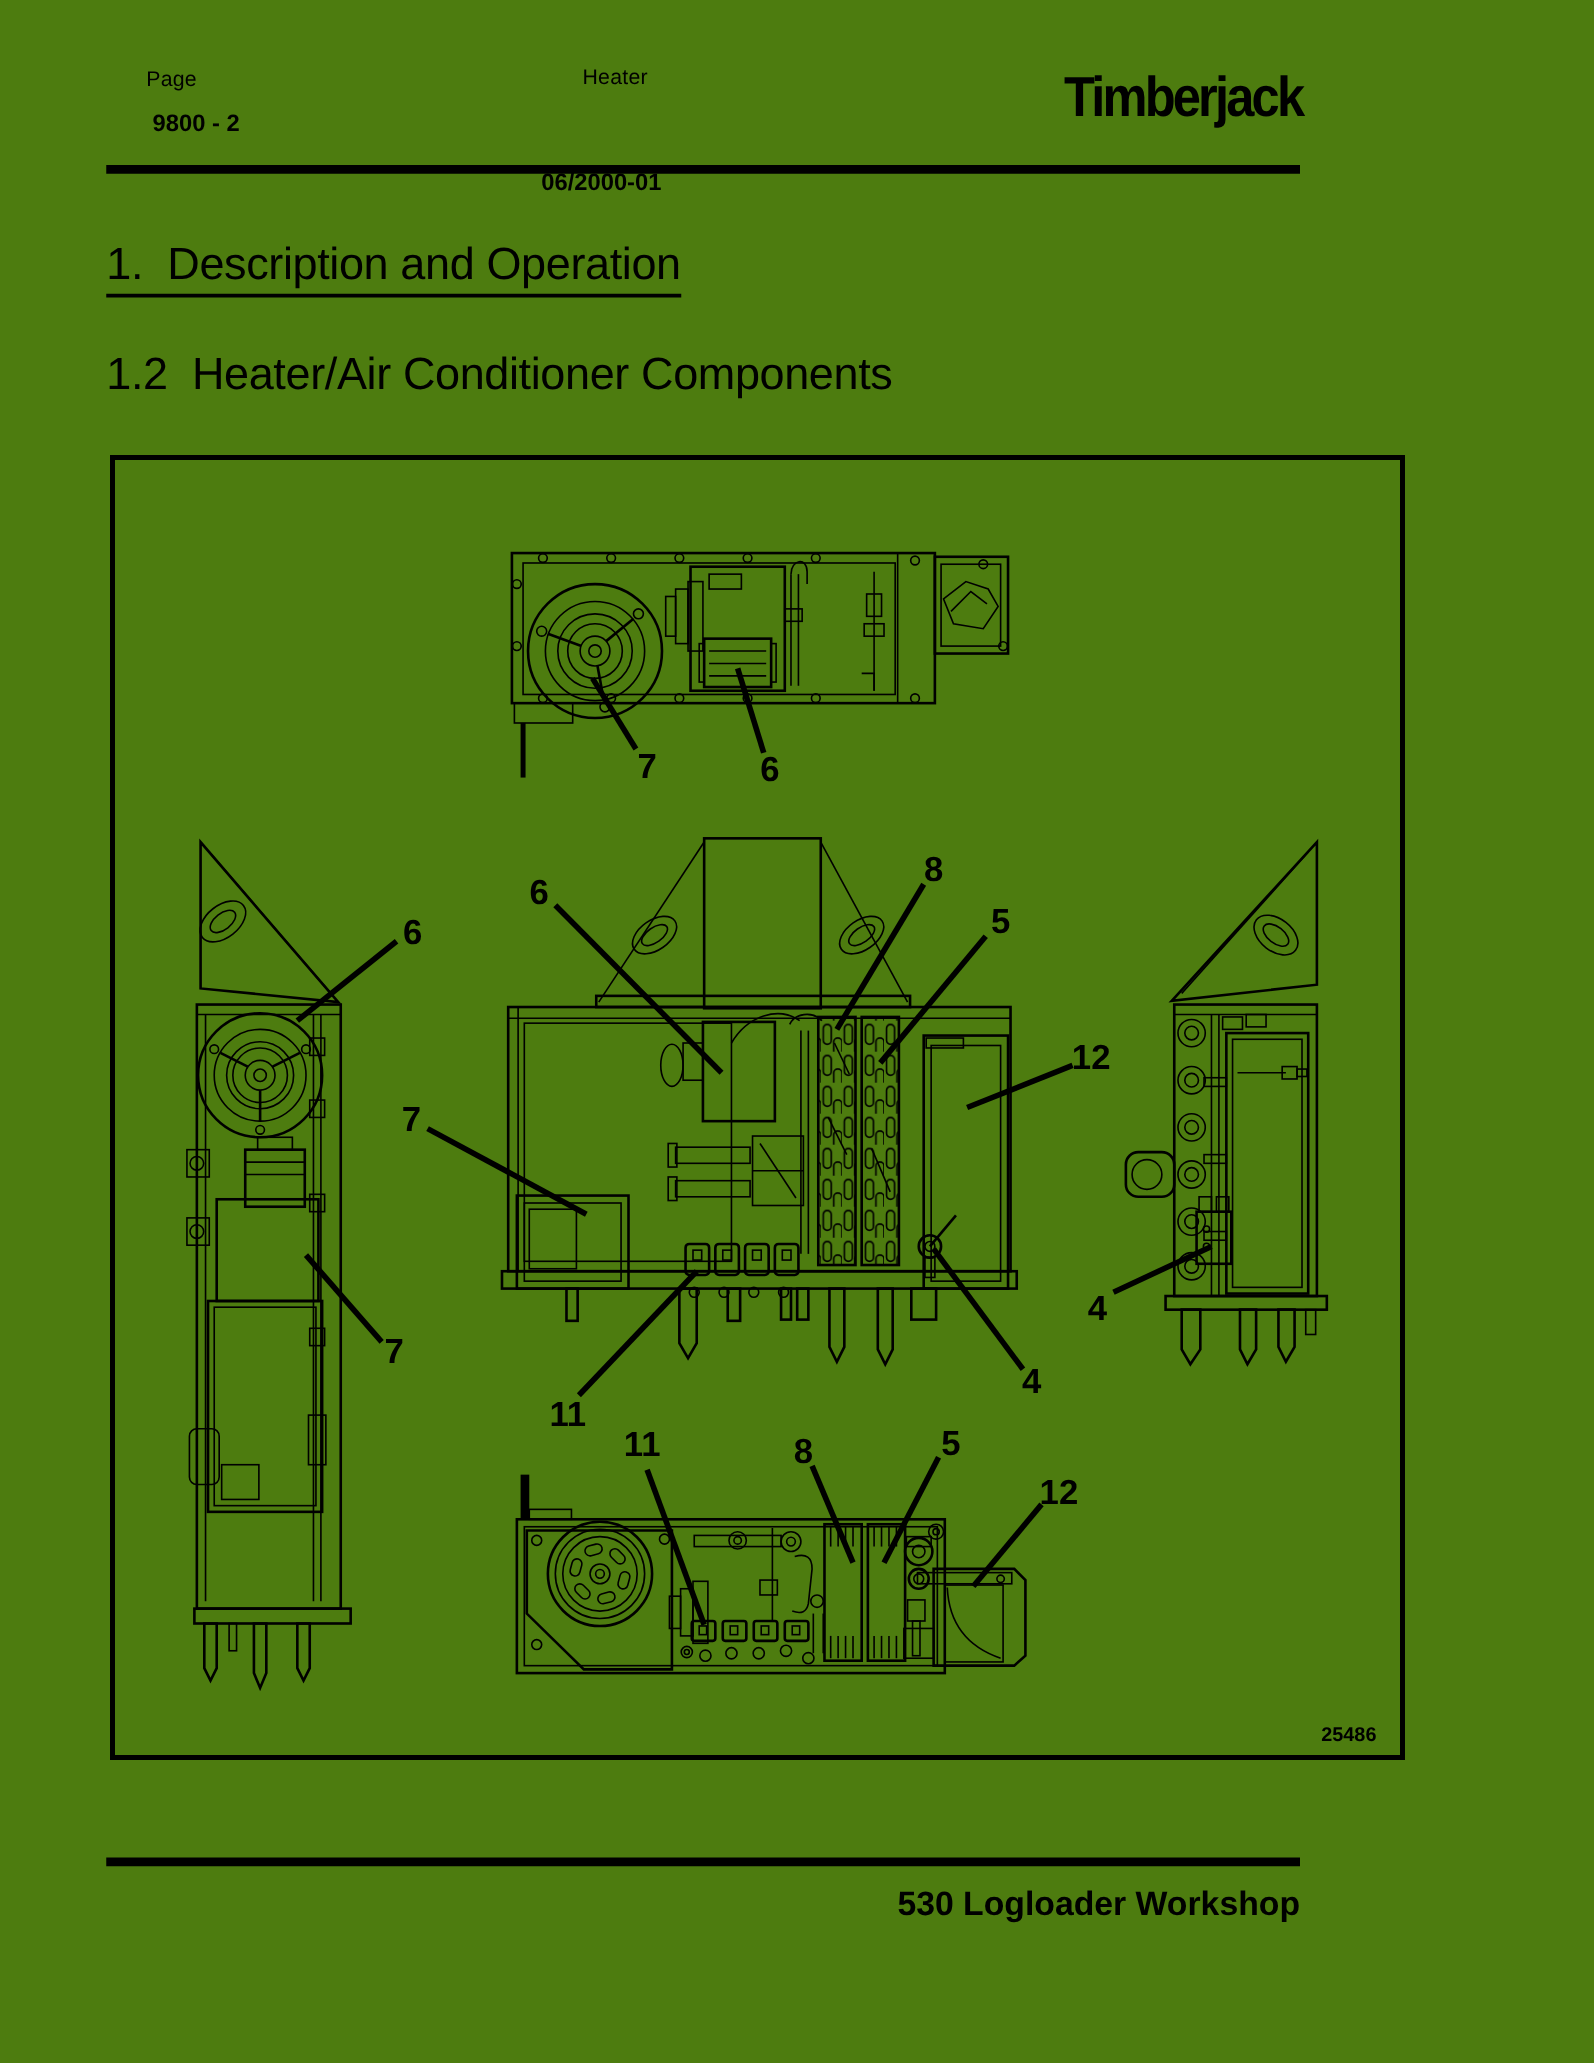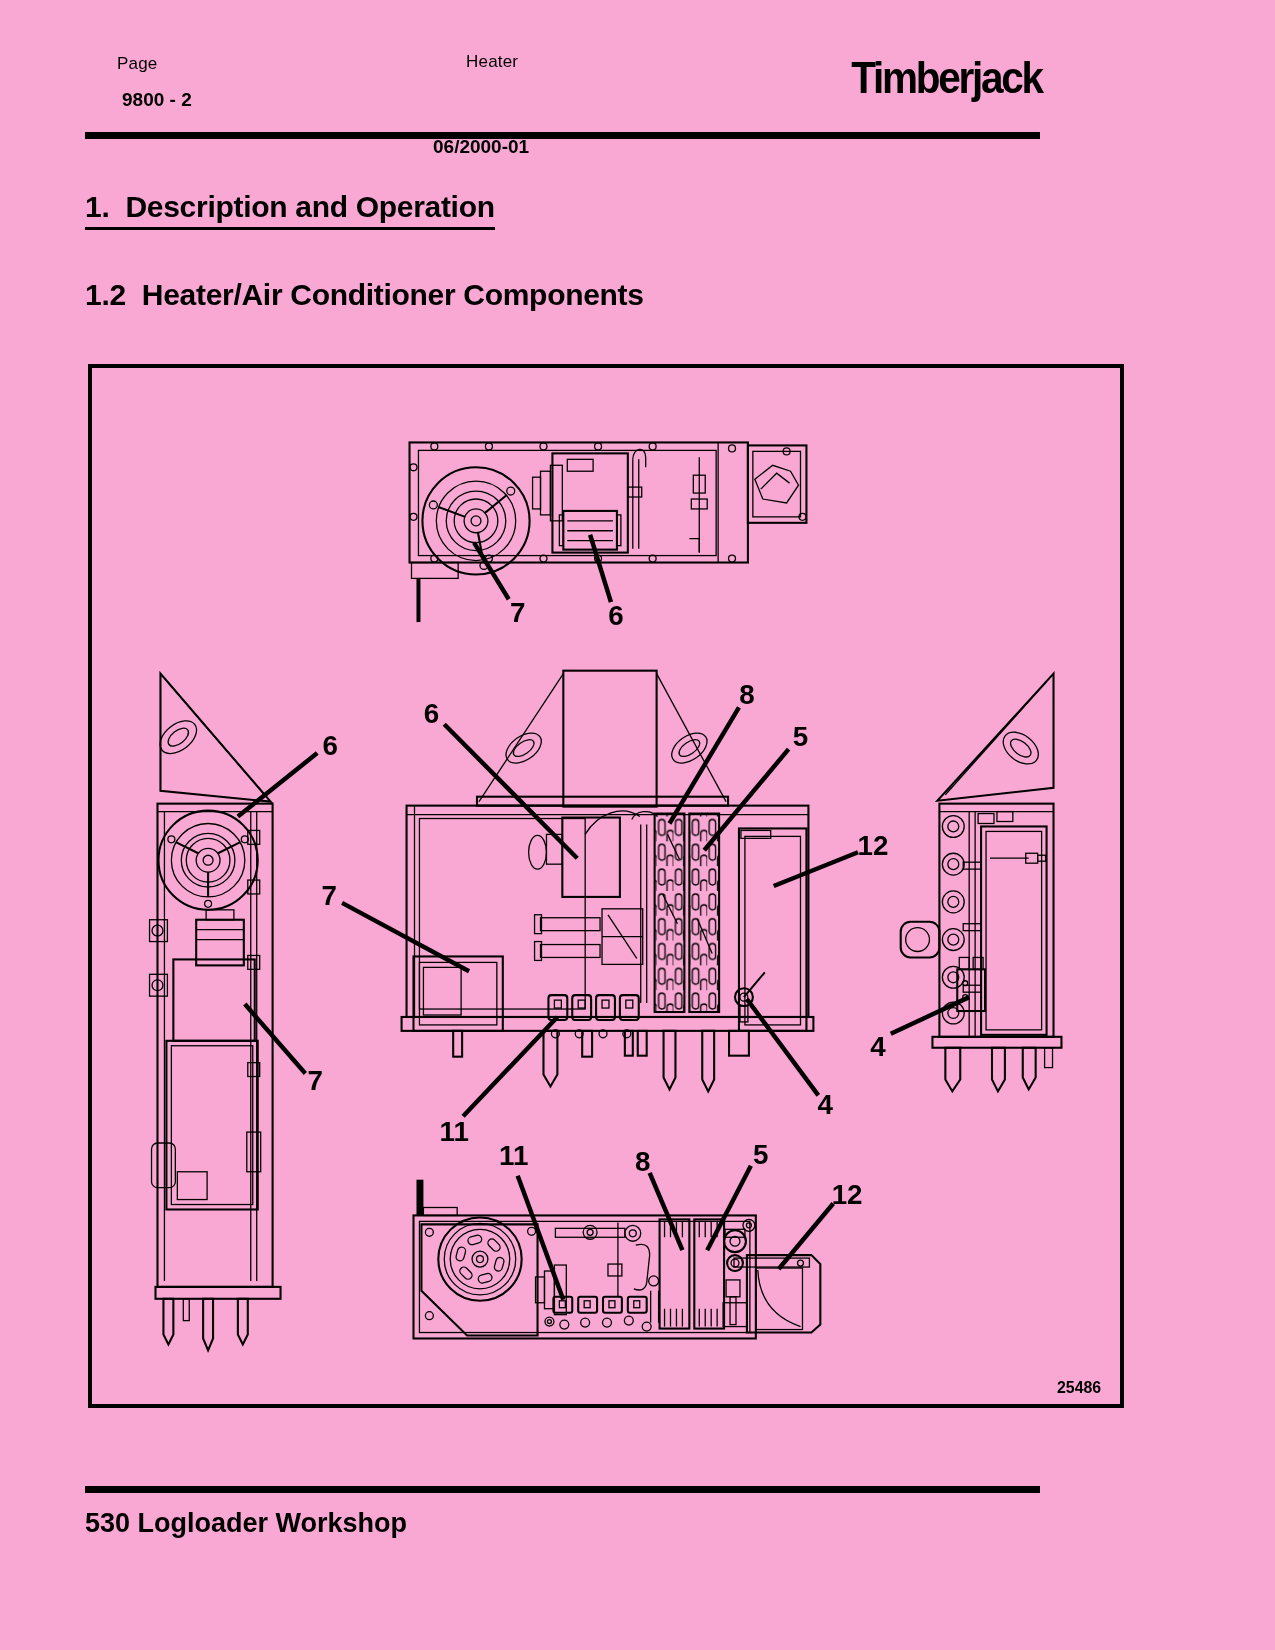--- a/index.html
+++ b/index.html
@@ -1,32 +1,32 @@
 <!DOCTYPE html>
 <html><head>
 <meta charset="utf-8">
 <style>
   html,body{margin:0;padding:0;background:#e8e8e8;}
   .page{
-    position:relative;width:1275px;height:1650px;background:#f9a8d4;
+    position:relative;width:1275px;height:1650px;background:#4d7c0f;
     font-family:"Liberation Sans",sans-serif;color:#000;overflow:hidden;
     margin:0 auto;
   }
   .abs{position:absolute;}
   .hdr-label{font-size:17px;letter-spacing:.2px;}
   .hdr-value{font-size:19px;font-weight:bold;}
   .brand{
     font-size:45px;font-weight:bold;letter-spacing:-2.5px;
     transform:scaleX(.9);transform-origin:right center;white-space:pre;
   }
   .rule{background:#000;height:7px;}
-  h1.doc,h2.doc{margin:0;font-size:30px;font-weight:bold;letter-spacing:-.3px;white-space:pre;}
+  h1.doc,h2.doc{margin:0;font-size:36px;font-weight:normal;letter-spacing:-.3px;white-space:pre;}
   .h1-underline{display:inline-block;border-bottom:3px solid #000;padding-bottom:3px;}
   .fig-frame{border:4px solid #000;box-sizing:border-box;}
-  .footer-wrap{text-align:left;}
+  .footer-wrap{text-align:right;}
   .footer-text{font-size:27px;font-weight:bold;white-space:pre;}
   
   .ln{fill:none;stroke:#000;stroke-width:2.1;}
   .tn{fill:none;stroke:#000;stroke-width:1.3;}
   .fb{fill:#000;stroke:none;}
   .lead{stroke:#000;stroke-width:4.5;fill:none;}
   text.call{font-family:"Liberation Sans",sans-serif;font-size:28px;font-weight:bold;fill:#000;text-anchor:middle;}
   text.fignum{font-family:"Liberation Sans",sans-serif;font-size:16px;font-weight:600;fill:#000;text-anchor:end;}
 </style>
 </head>

